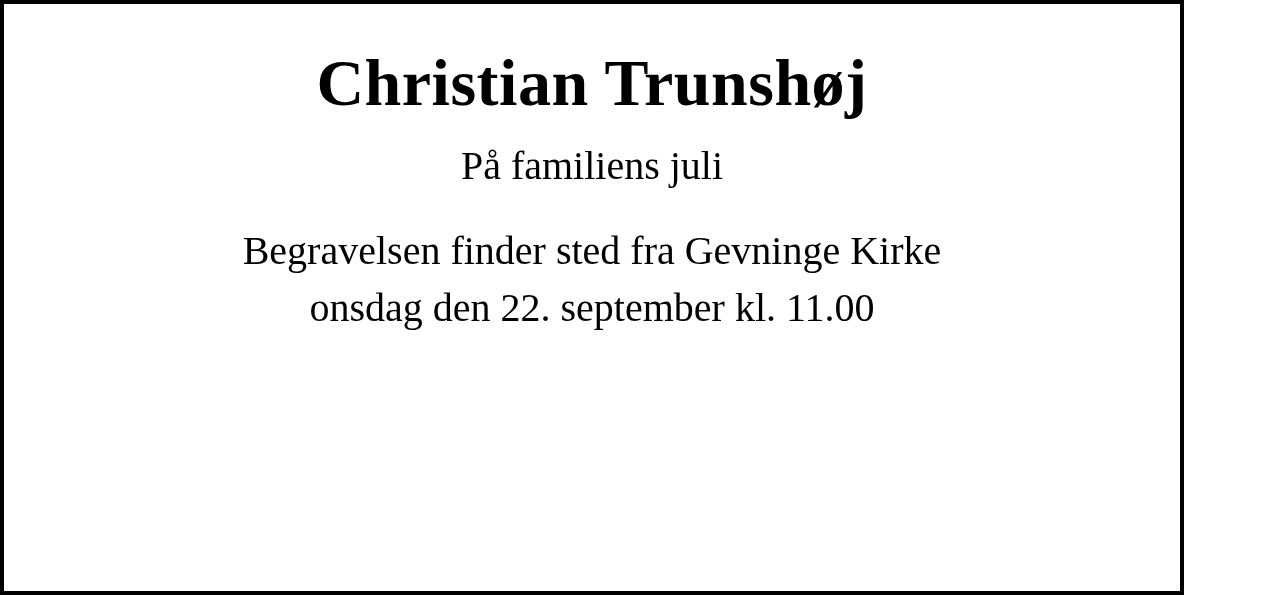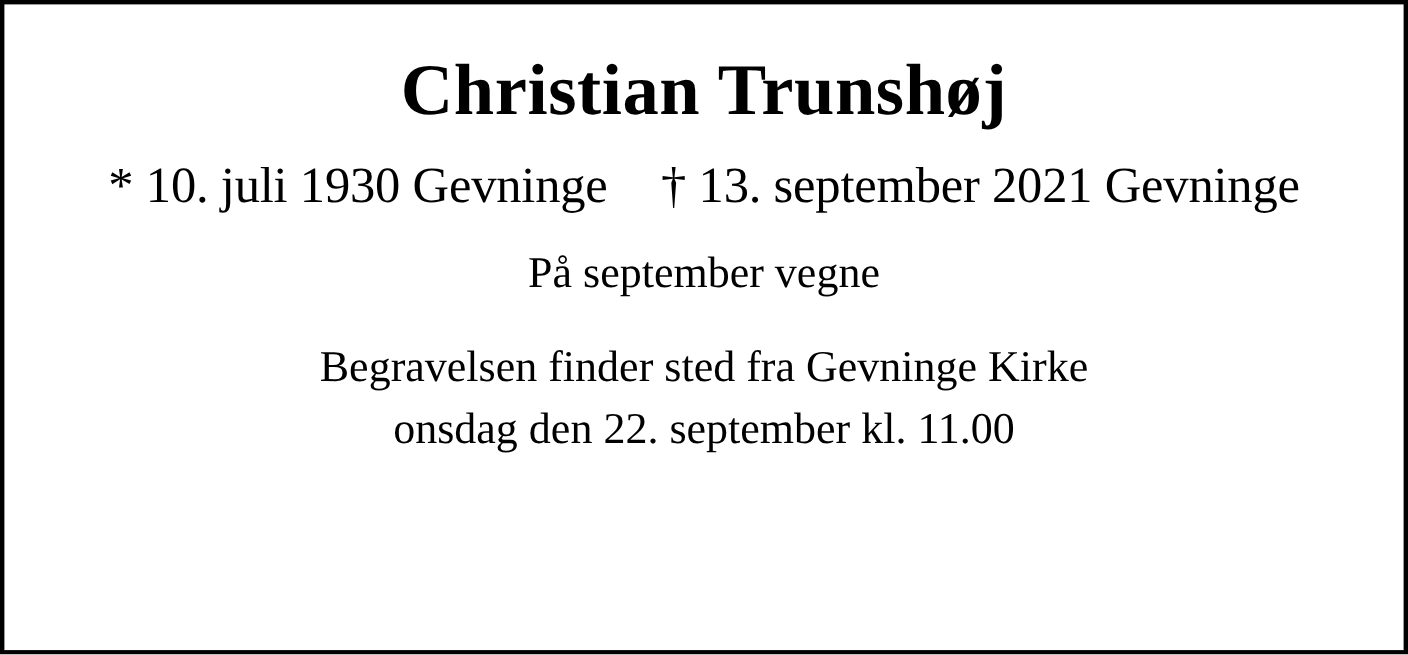--- a/index.html
+++ b/index.html
@@ -9,21 +9,21 @@
   }
   body {
     width: 1280px;
     height: 595px;
     font-family: "Liberation Serif", serif;
     color: #000000;
     overflow: hidden;
   }
   .notice {
     box-sizing: border-box;
-    width: 1280px;
+    width: 1184px;
     height: 595px;
     border: 4px solid #000000;
     background: #ffffff;
     padding: 0;
     display: block;
     position: relative;
   }
   .inner {
     box-sizing: border-box;
     width: 100%;
@@ -75,29 +75,22 @@
   }
 </style>
 </head>
 <body>
 
 <div class="notice">
   <div class="inner">
 
     <div class="name">Christian Trunshøj</div>
 
-    <div class="dates">
-      <span class="birth-symbol">*</span>
-      <span class="birth-date">10. juli 1930 Gevninge</span>
-      <span class="sep"></span>
-      <span class="dagger">†</span>
-      <span class="death-date">13. september 2021 Gevninge</span>
-    </div>
 
-    <div class="family-line">På september vegne</div>
+    <div class="family-line">På familiens juli</div>
 
 
     <div class="funeral">
       <span class="line">Begravelsen finder sted fra Gevninge Kirke</span>
       <span class="line">onsdag den 22. september kl. 11.00</span>
     </div>
 
   </div>
 </div>
 

